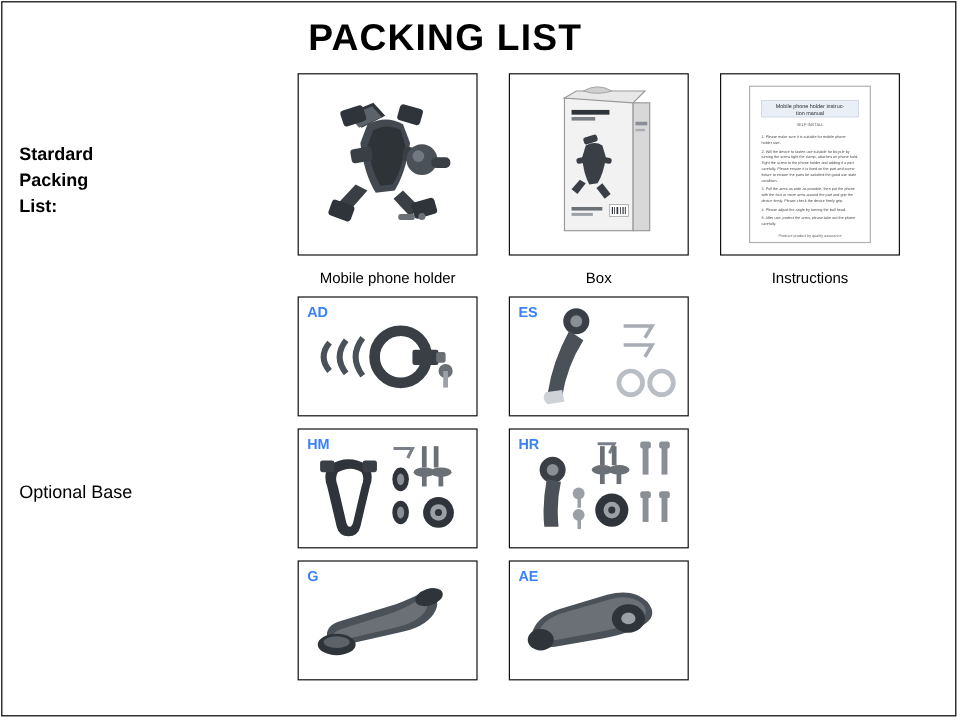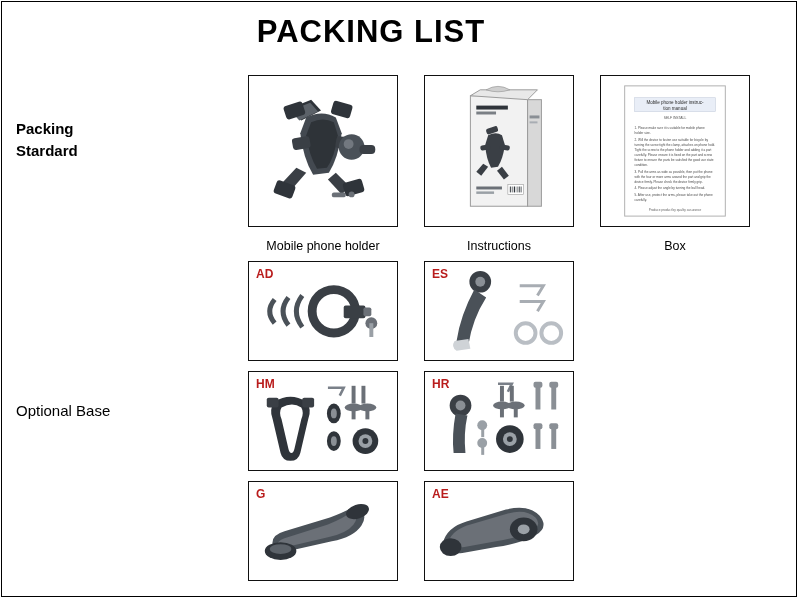--- a/index.html
+++ b/index.html
@@ -51,21 +51,21 @@
     font-size: 15px;
     font-weight: normal;
     line-height: 22px;
     width: 230px;
   }
 
   
   .grid {
     position: absolute;
     left: 248px;
-    top: 75px;
+    top: 61px;
     width: 504px;
   }
   .row {
     display: flex;
     gap: 26px;
     margin-bottom: 10px;
   }
   .cell {
     width: 150px;
     height: 152px;
@@ -75,21 +75,21 @@
     background: #fff;
     overflow: hidden;
   }
   .row.top .cell { height: 152px; }
   .row.small .cell { height: 100px; }
   .cell .code {
     position: absolute;
     left: 7px; top: 5px;
     font-size: 12px;
     font-weight: bold;
-    color: #b91c1c;
+    color: #3b82f6;
     z-index: 5;
   }
   .caption {
     width: 150px;
     text-align: center;
     font-size: 12.5px;
     padding-top: 6px;
   }
   .captions {
     display: flex;
@@ -104,22 +104,23 @@
   svg { display: block; }
 </style>
 </head>
 <body>
 
 <div class="page-border"></div>
 
 <div class="title">PACKING LIST</div>
 
 <div class="label-standard">
+  <div>Stardard</div>
   <div>Packing</div>
-  <div>Stardard</div>
+  <div>List:</div>
 </div>
 
 <div class="label-optional">
   <div>Optional Base</div>
 </div>
 
 <div class="grid">
 
   <div class="row top">
 
@@ -210,22 +211,22 @@
           <text x="34" y="122">5. After use, protect the arms, please take out the phone</text>
           <text x="34" y="127">carefully.</text>
         </g>
         <text x="75" y="137" font-family="Liberation Sans, sans-serif" font-size="3.2" fill="#666" text-anchor="middle">Produce product by quality assurance</text>
       </svg>
     </div>
   </div>
 
   <div class="captions">
     <div class="caption">Mobile phone holder</div>
+    <div class="caption">Box</div>
     <div class="caption">Instructions</div>
-    <div class="caption">Box</div>
   </div>
 
   <div class="row small">
 
     <div class="cell">
       <div class="code">AD</div>
       <svg class="art" viewBox="0 0 150 100">
         <g fill="none" stroke="#4a5158" stroke-width="5">
           <path d="M26 38 q-10 12 0 24"></path>
           <path d="M40 36 q-11 14 0 28"></path>

